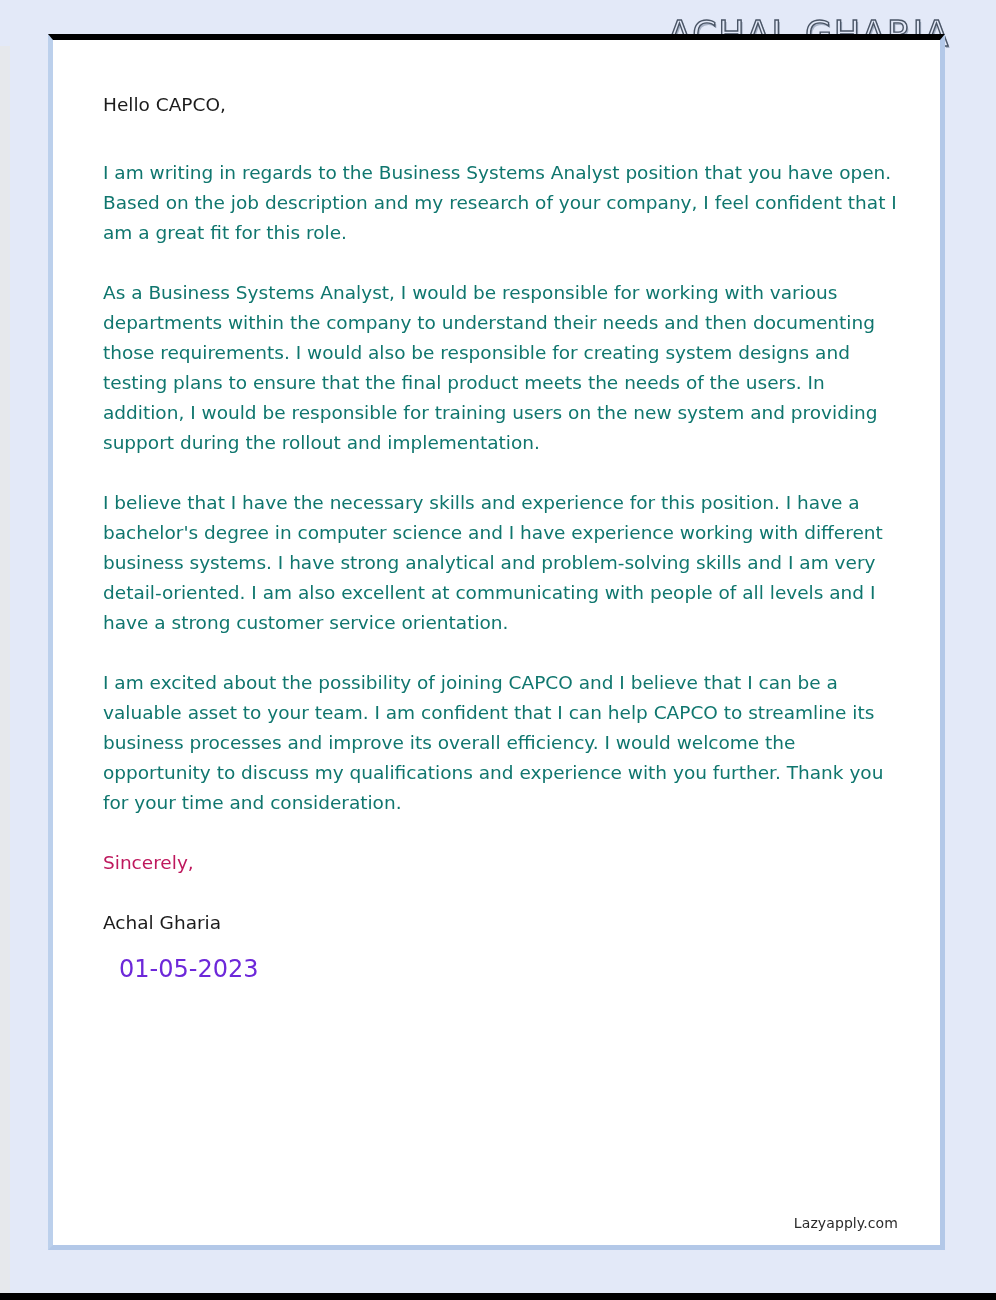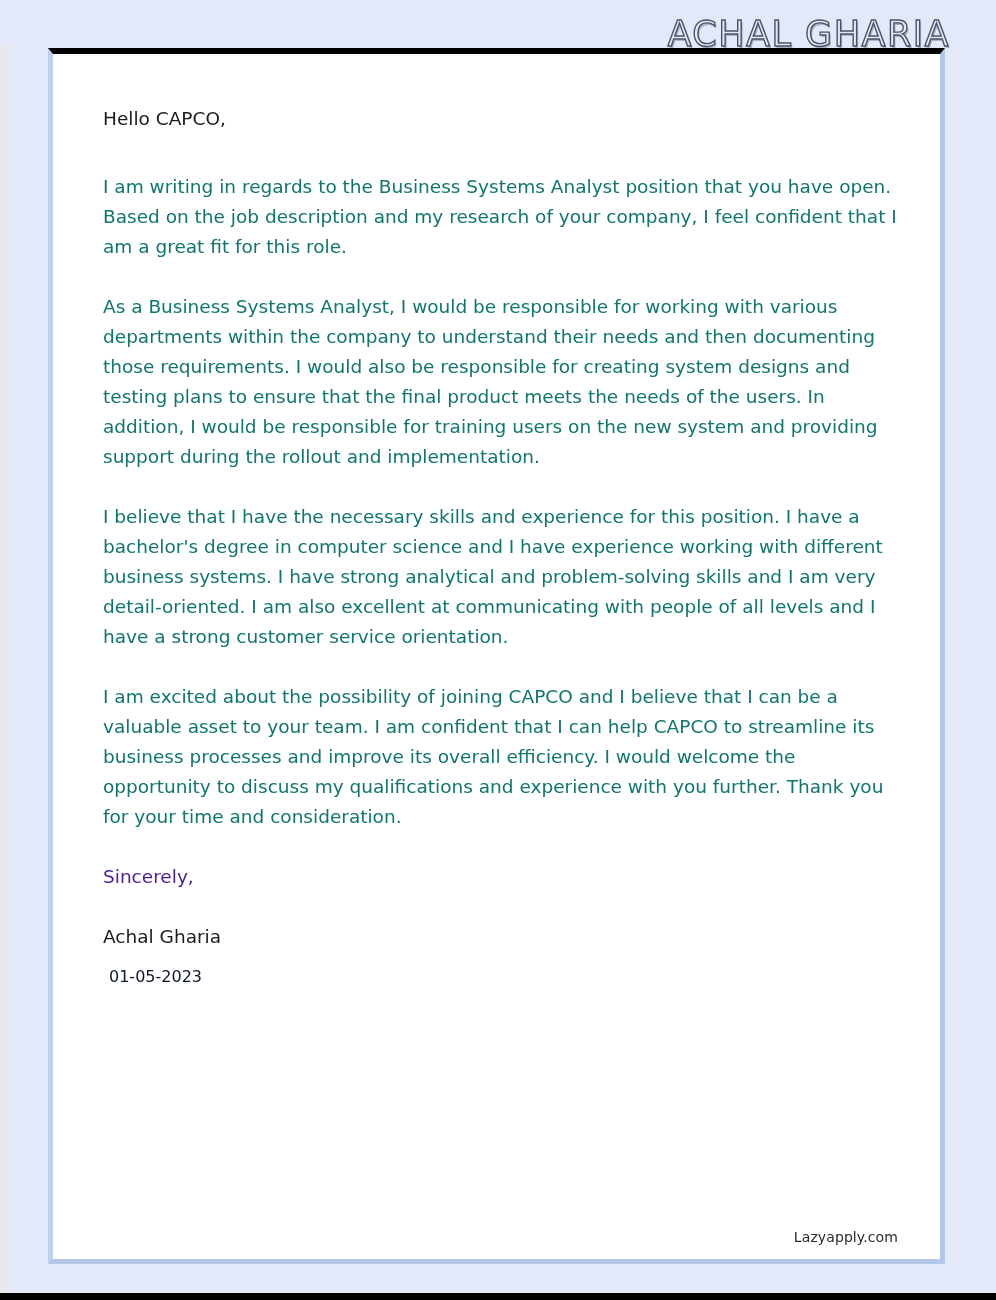--- a/index.html
+++ b/index.html
@@ -46,21 +46,21 @@
     color: #e3e9f8;
     -webkit-text-stroke: 1.4px #4a5566;
     text-shadow: 1.5px 1.5px 0 rgba(120, 134, 158, 0.55);
     white-space: nowrap;
   }
 
   
   .document {
     position: absolute;
     left: 48px;
-    top: 48px;
+    top: 34px;
     width: 897px;
     height: 1216px;
     background: #ffffff;
     border-top: 6px solid #000000;
     border-left: 5px solid #bcd0ec;
     border-right: 5px solid #b3c8e8;
     border-bottom: 5px solid #b3c8e8;
     box-sizing: border-box;
   }
 
@@ -82,36 +82,36 @@
     font-size: 18.5px;
     line-height: 30px;
     color: #0f766e;
     margin: 0 0 30px 0;
     text-align: left;
   }
 
   .closing {
     font-size: 18.5px;
     line-height: 30px;
-    color: #4c1d95;
+    color: #be185d;
     margin: 0 0 30px 0;
   }
 
   .signature-name {
     font-size: 18.5px;
     line-height: 30px;
     color: #1c1c1c;
     margin: 0 0 10px 0;
   }
 
   .signature-date {
-    font-size: 16px;
+    font-size: 24px;
     line-height: 30px;
-    color: #0f172a;
-    margin: 6px;
+    color: #6d28d9;
+    margin: 16px;
   }
 
   .doc-footer {
     position: absolute;
     right: 42px;
     bottom: 14px;
     font-size: 14px;
     color: #2b2b2b;
     letter-spacing: 0.1px;
   }

